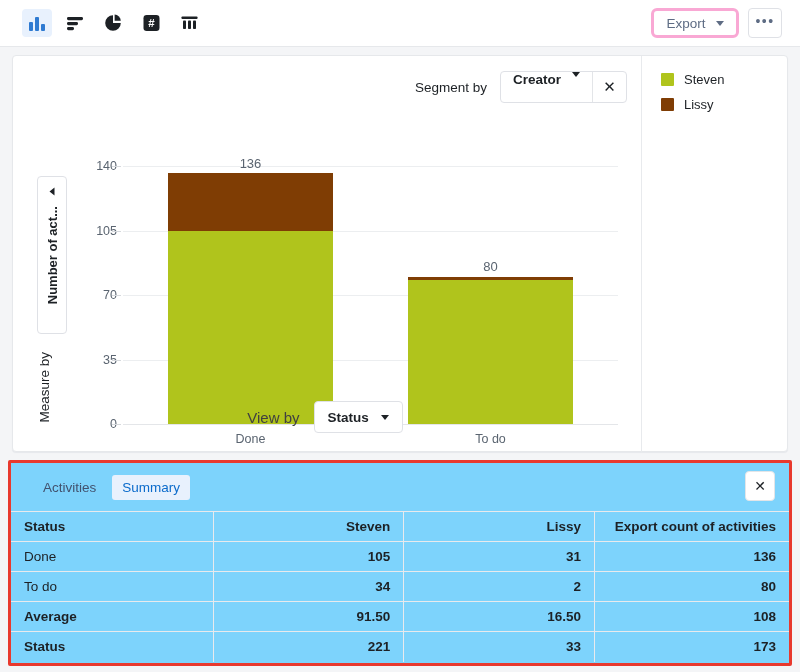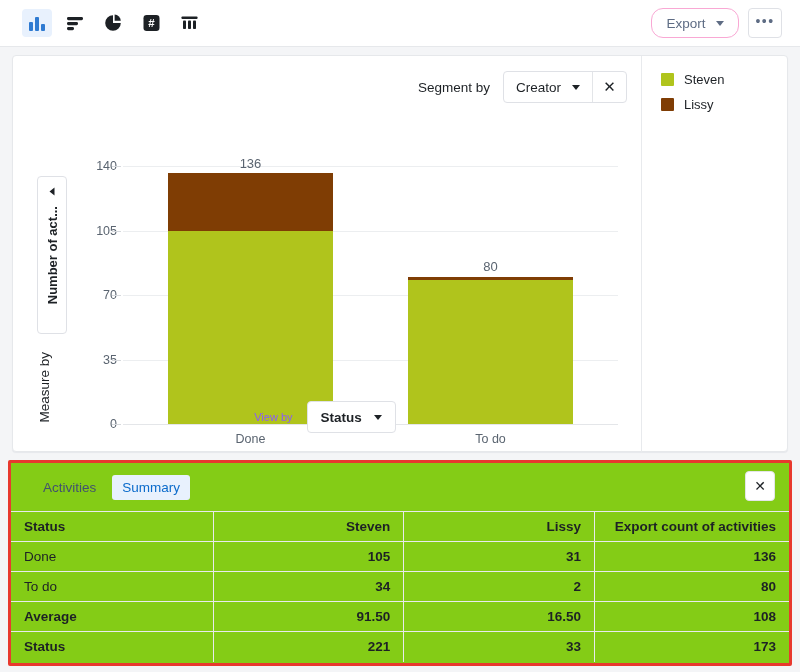--- a/index.html
+++ b/index.html
@@ -22,21 +22,21 @@
   .tool-icons { display: flex; align-items: center; gap: 8px; margin-left: 22px; }
   .tool-btn {
     width: 30px; height: 28px; border-radius: 4px;
     display: flex; align-items: center; justify-content: center;
     cursor: pointer; background: transparent;
   }
   .tool-btn.active { background: #e8f1fd; }
   .toolbar-right { margin-left: auto; display: flex; align-items: center; gap: 9px; margin-right: 18px; }
   .btn-export {
     height: 30px; min-width: 88px; padding: 0 11px;
-    background: #fff; border: 1px solid #f9a8d4; border-radius: 12px;
+    background: #fff; border: 3px solid #f9a8d4; border-radius: 6px;
     display: flex; align-items: center; justify-content: center; gap: 10px;
     font-size: 13.5px; color: #5e6c84; cursor: pointer;
   }
   .btn-more {
     width: 34px; height: 30px; background: #fff; border: 1px solid #dfe1e6;
     border-radius: 4px; display: flex; align-items: center; justify-content: center;
     color: #5e6c84; font-size: 14px; letter-spacing: 1.5px; cursor: pointer; padding-bottom: 5px;
   }
   .caret { width: 0; height: 0; border-left: 4.5px solid transparent; border-right: 4.5px solid transparent; border-top: 5px solid currentColor; }
 
@@ -45,22 +45,22 @@
     position: absolute; left: 12px; top: 55px; width: 776px; height: 397px;
     background: #fff; border: 1px solid #e6e8eb; border-radius: 4px;
     box-shadow: 0 1px 1px rgba(9,30,66,0.06);
   }
   .legend-divider { position: absolute; left: 628px; top: 0; width: 1px; height: 397px; background: #e8eaed; }
 
   .segment-row { position: absolute; right: 160px; top: 15px; display: flex; align-items: center; gap: 13px; }
   .segment-label { font-size: 13.5px; color: #1d2125; }
   .segment-control { display: flex; align-items: stretch; border: 1px solid #dfe1e6; border-radius: 4px; background: #fff; overflow: hidden; }
   .segment-value {
-    height: 30px; padding: 0 12px; display: flex; align-items: center; gap: 11px;
-    font-size: 13.5px; font-weight: normal; color: #1d2125; cursor: pointer;
+    height: 30px; padding: 0 12px; display: flex; align-items: flex-start; gap: 11px;
+    font-size: 13.5px; font-weight: bold; color: #1d2125; cursor: pointer;
   }
   .segment-x {
     width: 34px; border-left: 1px solid #e3e5e8; display: flex; align-items: center; justify-content: center;
     font-size: 15px; color: #1d2125; cursor: pointer;
   }
 
   .legend { position: absolute; left: 648px; top: 16px; }
   .legend-item { display: flex; align-items: center; gap: 10px; margin-bottom: 10px; cursor: pointer; }
   .legend-swatch { width: 13px; height: 13px; border-radius: 1px; }
   .legend-text { font-size: 13px; color: #1d2125; }
@@ -89,30 +89,30 @@
   .gridline { position: absolute; left: 0; width: 495px; height: 1px; background: #eceef0; }
   .tick-dash { position: absolute; left: -11px; width: 9px; height: 1px; background: #d6d9dd; }
   .bars { position: absolute; left: 0; top: 0; width: 495px; height: 258px; }
   .bar-group { position: absolute; bottom: 0; }
   .bar-seg { position: absolute; width: 100%; }
   .bar-label { position: absolute; left: 0; width: 100%; text-align: center; font-size: 13px; color: #5a6470; }
   .x-label { position: absolute; top: 266px; text-align: center; font-size: 12.5px; color: #5a6470; }
   .axis-base { position: absolute; left: 0; top: 258px; width: 495px; height: 1px; background: #e4e6e9; }
 
   .viewby-row { position: absolute; left: 0; right: 0; bottom: 18px; display: flex; align-items: center; justify-content: center; gap: 14px; padding-right: 150px; }
-  .viewby-label { font-size: 11px; color: #8b5cf6; }
+  .viewby-label { font-size: 15px; color: #404040; }
   .viewby-btn {
     height: 32px; padding: 0 13px; background: #fff; border: 1px solid #dfe1e6; border-radius: 4px;
     display: flex; align-items: center; gap: 12px; font-size: 13.5px; font-weight: bold; color: #1d2125; cursor: pointer;
   }
 
   
   .summary-panel {
     position: absolute; left: 8px; top: 460px; width: 784px; height: 206px;
-    background: #84cc16; border: 3px solid #e8392e; border-radius: 2px;
+    background: #7dd3fc; border: 3px solid #e8392e; border-radius: 2px;
   }
   .tabs-row { position: relative; height: 48px; display: flex; align-items: center; padding-left: 22px; gap: 6px; }
   .tab { font-size: 13.5px; padding: 5px 10px; border-radius: 3px; cursor: pointer; }
   .tab.inactive { color: #42526e; font-weight: normal; }
   .tab.active { color: #0b6bcb; background: #e8f1fd; font-weight: normal; }
   .panel-close {
     position: absolute; right: 14px; top: 8px; width: 30px; height: 30px;
     border: 1px solid #e3e5e8; border-radius: 4px; background: #fff;
     display: flex; align-items: center; justify-content: center; font-size: 14px; color: #1d2125; cursor: pointer;
   }

